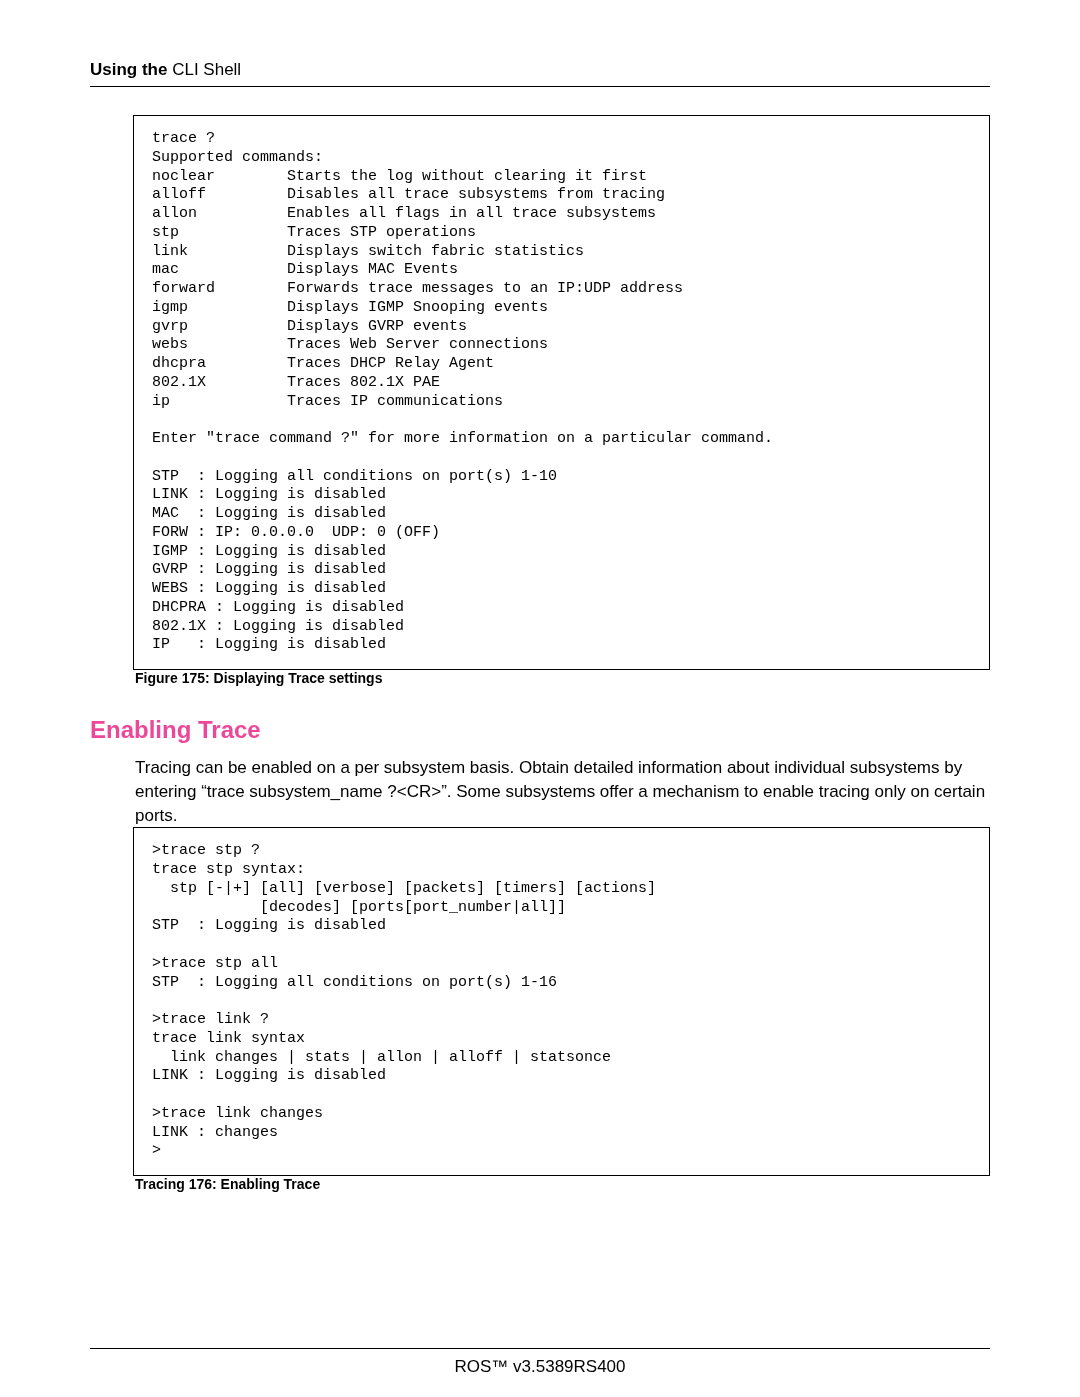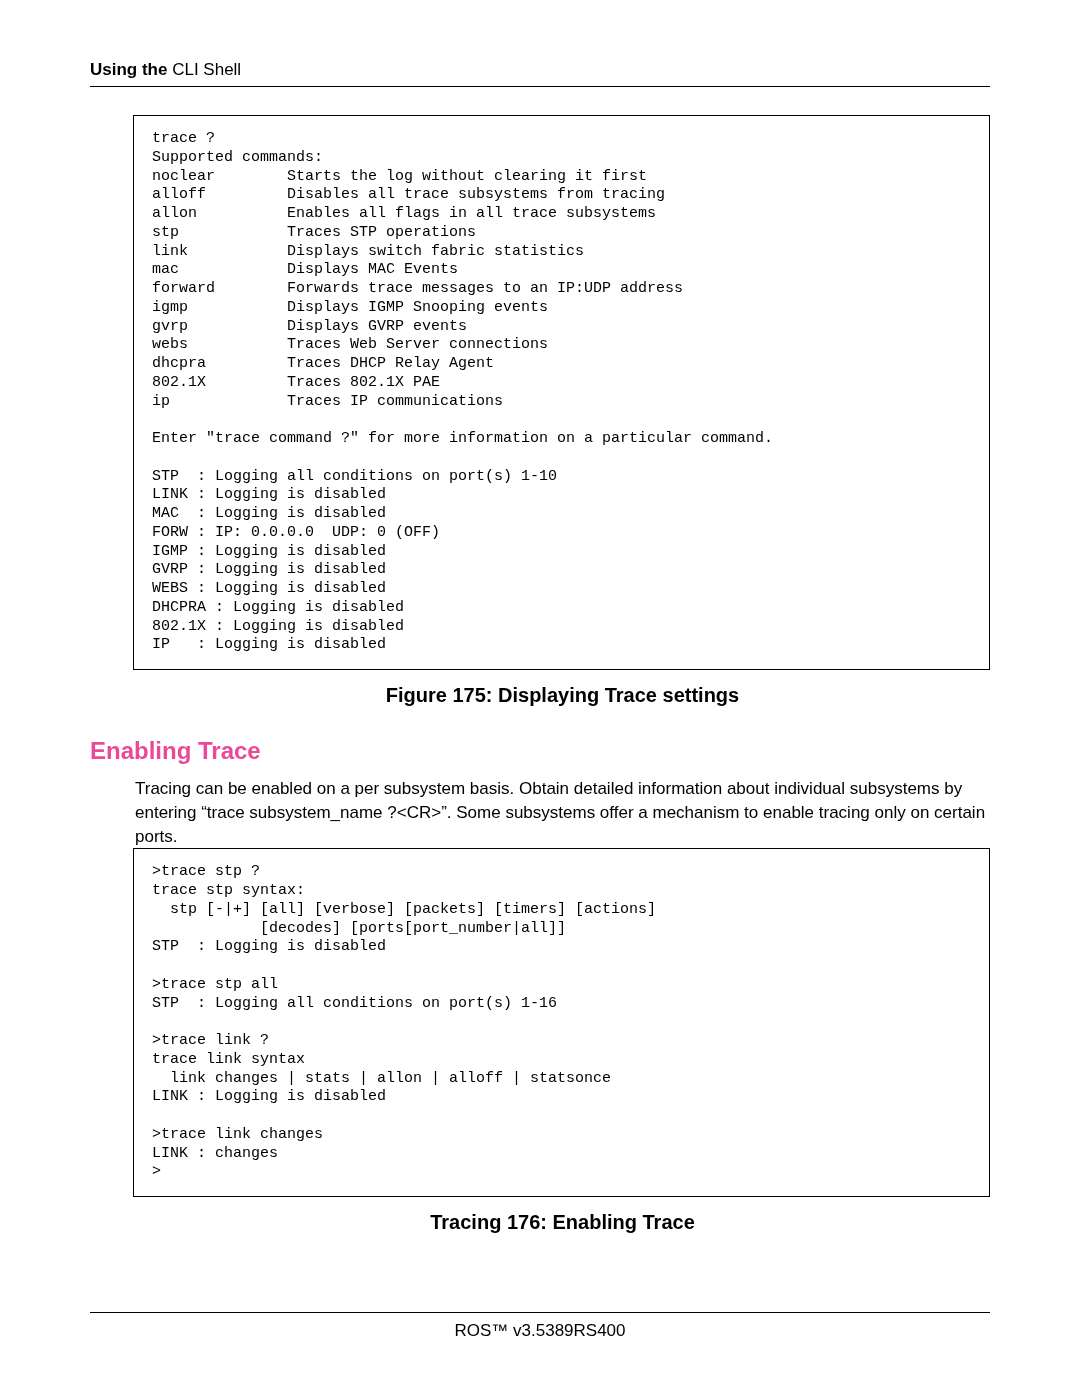--- a/index.html
+++ b/index.html
@@ -5,21 +5,21 @@
     * { box-sizing: border-box; margin: 0; padding: 0; }
     body {
       width: 1080px;
       height: 1397px;
       background: #fff;
       font-family: Arial, Helvetica, sans-serif;
       color: #000;
       position: relative;
     }
     .page {
-      padding: 60px 90px 56px 90px;
+      padding: 60px 90px 20px 90px;
       height: 100%;
       display: flex;
       flex-direction: column;
     }
     .header {
       font-size: 17px;
       margin-bottom: 6px;
     }
     .header .bold { font-weight: bold; }
     .hr-top {
@@ -33,25 +33,23 @@
       margin-left: 43px;
       margin-right: 0;
       font-family: "Courier New", Courier, monospace;
       font-size: 15px;
       line-height: 1.25;
       white-space: pre;
       overflow: hidden;
     }
     .figure-caption {
       font-weight: bold;
-      font-size: 20px;
+      font-size: 14px;
       margin-left: 45px;
-      margin-top: 14px;
       margin-bottom: 30px;
-      text-align: center;
     }
     .section-heading {
       color: #ec4899;
       font-size: 24px;
       margin-bottom: 12px;
       font-weight: bold;
     }
     .body-para {
       font-size: 17px;
       line-height: 1.4;

